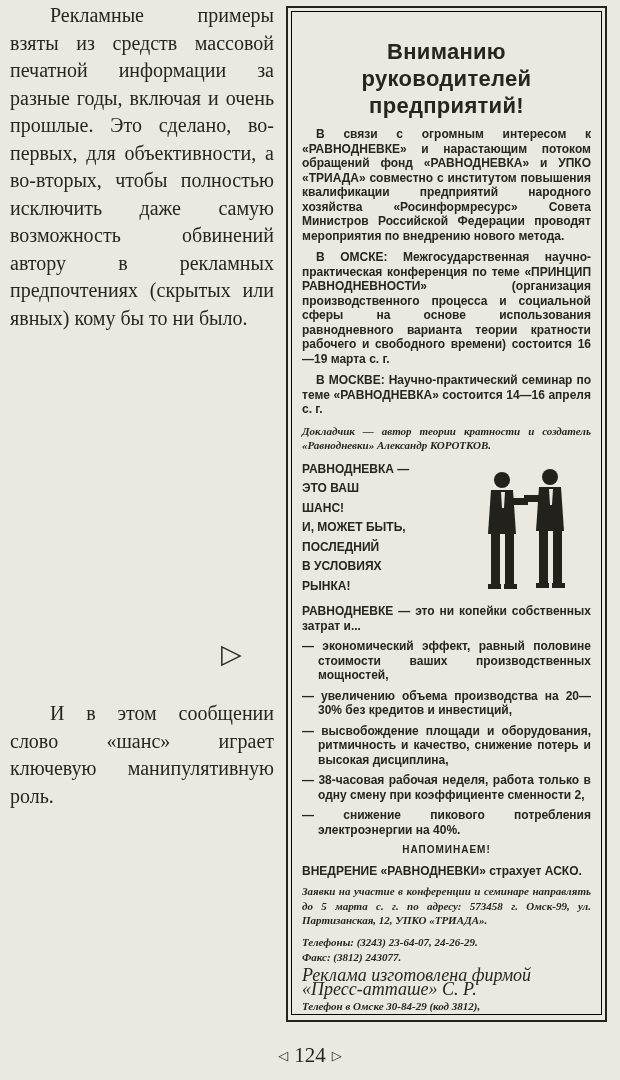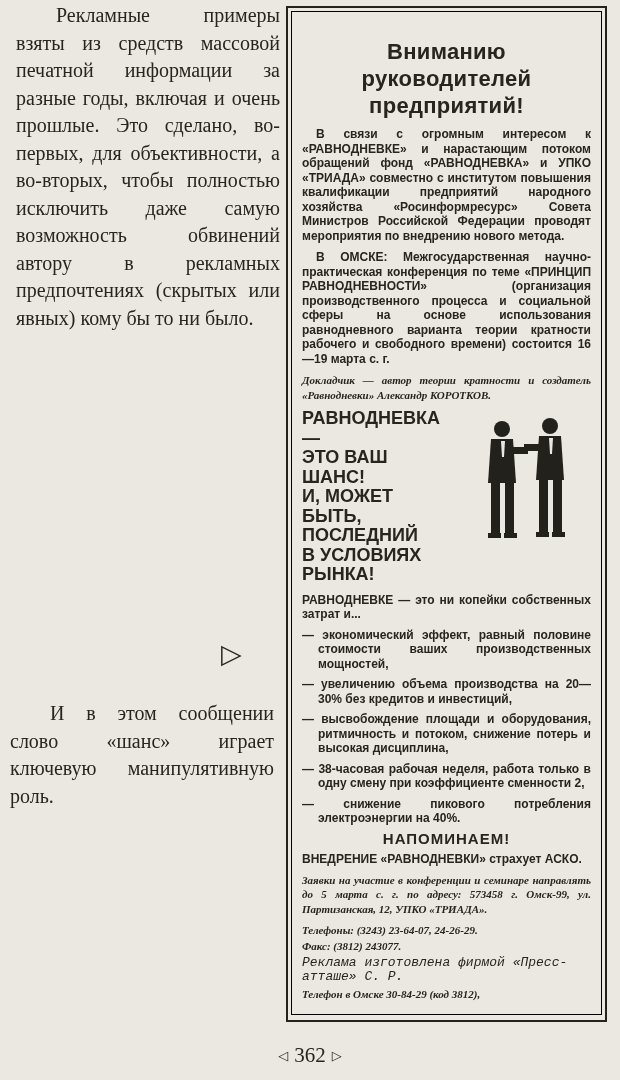--- a/index.html
+++ b/index.html
@@ -7,21 +7,21 @@
     width: 620px; height: 1080px;
     background: #ebe8e2;
     font-family: "Liberation Serif", serif;
     color: #27251f;
     position: relative;
     overflow: hidden;
   }
 
   
   .left-col {
-    position: absolute; left: 16px; top: 2px; width: 264px;
+    position: absolute; left: 10px; top: 2px; width: 264px;
   }
   .body-para {
     font-size: 20px; line-height: 27.5px;
     text-align: justify; text-indent: 40px;
     margin: 0;
   }
   .margin-pointer {
     position: absolute; left: 221px; top: 640px;
     font-size: 27px; line-height: 27px; color: #2a2822;
     font-family: "DejaVu Sans", sans-serif;
@@ -67,43 +67,43 @@
     font-size: 11px; line-height: 14.5px;
     text-align: justify;
     margin: 0 0 7px 0;
   }
   .slogan-row {
     display: flex; align-items: flex-start;
     margin: 6px 0 8px 0;
   }
   .slogan {
     width: 152px;
-    font-size: 18px; line-height: 19.5px;
+    font-size: 12px; line-height: 19.5px;
     font-weight: bold; white-space: pre-line;
   }
   .figures {
     flex: 1; display: flex; justify-content: center; align-items: center;
     padding-top: 4px;
   }
   .lead { margin: 2px 0 6px 0; text-align: justify; }
   .bullet {
     padding-left: 16px; text-indent: -16px;
     text-align: justify;
     margin: 0 0 6px 0;
   }
   .reminder {
-    text-align: center; font-size: 15px; letter-spacing: 1px;
+    text-align: center; font-size: 10px; letter-spacing: 1px;
     margin: 6px 0 6px 0;
   }
   .insurance { margin: 0 0 6px 0; }
   .contact-line { margin: 0 0 1px 0; }
   .made-by {
-    font-family: Liberation Mono, monospace;
+    font-family: Liberation Serif, serif;
     font-style: italic; font-weight: normal;
-    font-size: 13px; line-height: 14px;
+    font-size: 18px; line-height: 14px;
     margin: 3px 0 3px 0;
   }
 
   
   .page-num {
     position: absolute; left: 0; right: 0; bottom: 12px;
     text-align: center; font-size: 21px; color: #27251f;
   }
   .page-arrow {
     font-family: "DejaVu Sans", sans-serif;
@@ -125,20 +125,21 @@
   <p class="body-para para2">И в этом сообщении слово «шанс» играет ключевую манипулятивную роль.</p>
 
   <div class="ad">
     <div class="ad-inner">
 
       <div class="ad-title">Вниманию руководителей
 предприятий!</div>
 
       <p class="ad-p">В связи с огромным интересом к «РАВНОДНЕВКЕ» и нарастающим потоком обращений фонд «РАВНОДНЕВКА» и УПКО «ТРИАДА» совместно с институтом повышения квалификации предприятий народного хозяйства «Росинформресурс» Совета Министров Российской Федерации проводят мероприятия по внедрению нового метода.</p>
       <p class="ad-p">В ОМСКЕ: Межгосударственная научно-практическая конференция по теме «ПРИНЦИП РАВНОДНЕВНОСТИ» (организация производственного процесса и социальной сферы на основе использования равнодневного варианта теории кратности рабочего и свободного времени) состоится 16—19 марта с. г.</p>
+      <p class="ad-p">В МОСКВЕ: Научно-практический семинар по теме «РАВНОДНЕВКА» состоится 14—16 апреля с. г.</p>
       <p class="serif-italic">Докладчик — автор теории кратности и создатель «Равнодневки» Александр КОРОТКОВ.</p>
 
       <div class="slogan-row">
         <div class="slogan">РАВНОДНЕВКА —
 ЭТО ВАШ
 ШАНС!
 И, МОЖЕТ БЫТЬ,
 ПОСЛЕДНИЙ
 В УСЛОВИЯХ
 РЫНКА!</div>
@@ -163,33 +164,33 @@
             <rect x="78" y="119" width="13" height="5" fill="#23211c"></rect>
             <rect x="94" y="119" width="13" height="5" fill="#23211c"></rect>
           </svg>
         </div>
       </div>
 
       <p class="lead">РАВНОДНЕВКЕ — это ни копейки собственных затрат и...</p>
 
       <div class="bullet">— экономический эффект, равный половине стоимости ваших производственных мощностей,</div>
       <div class="bullet">— увеличению объема производства на 20—30% без кредитов и инвестиций,</div>
-      <div class="bullet">— высвобождение площади и оборудования, ритмичность и потоком, снижение потерь и высокая дисциплина,</div>
+      <div class="bullet">— высвобождение площади и оборудования, ритмичность и качество, снижение потерь и высокая дисциплина,</div>
       <div class="bullet">— 38-часовая рабочая неделя, работа только в одну смену при коэффициенте сменности 2,</div>
       <div class="bullet">— снижение пикового потребления электроэнергии на 40%.</div>
 
       <div class="reminder">НАПОМИНАЕМ!</div>
       <div class="insurance">ВНЕДРЕНИЕ «РАВНОДНЕВКИ» страхует АСКО.</div>
 
       <p class="serif-italic">Заявки на участие в конференции и семинаре направлять до 5 марта с. г. по адресу: 573458 г. Омск-99, ул. Партизанская, 12, УПКО «ТРИАДА».</p>
       <p class="serif-italic contact-line">Телефоны: (3243) 23-64-07, 24-26-29.</p>
       <p class="serif-italic contact-line">Факс: (3812) 243077.</p>
       <p class="made-by">Реклама изготовлена фирмой «Пресс-атташе» С. Р.</p>
       <p class="serif-italic contact-line">Телефон в Омске 30-84-29 (код 3812),</p>
 
     </div>
   </div>
 
   <div class="page-num">
-    <span class="page-arrow">◁</span><span>362</span><span class="page-arrow">▷</span>
+    <span class="page-arrow">◁</span><span>124</span><span class="page-arrow">▷</span>
   </div>
 
 </div>
 
 </body></html>

